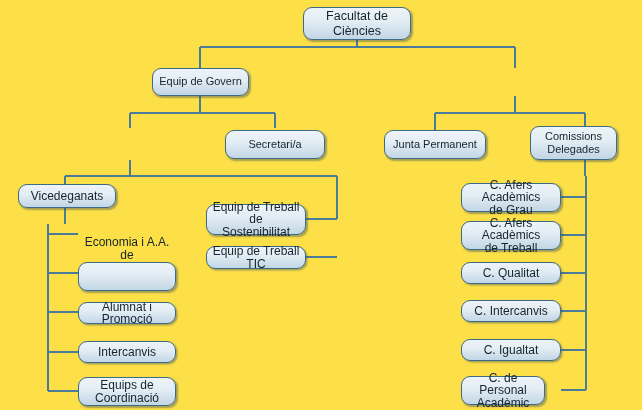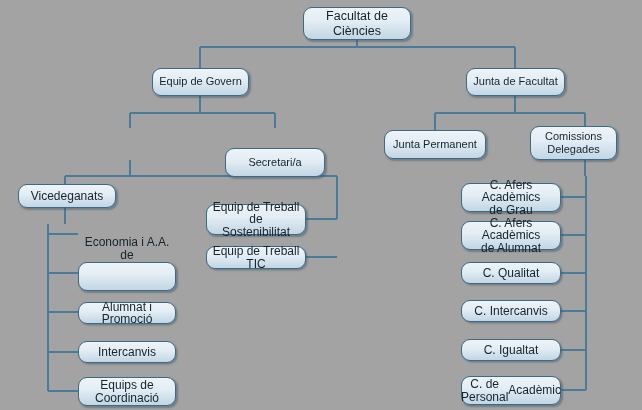--- a/index.html
+++ b/index.html
@@ -4,21 +4,21 @@
 <style>
   html, body {
     margin: 0;
     padding: 0;
     background: #ffffff;
   }
   #chart-root {
     position: relative;
     width: 642px;
     height: 410px;
-    background: #a3a3a3;
+    background: #fde047;
     font-family: "Liberation Sans", sans-serif;
     overflow: hidden;
   }
   
   #connectors {
     position: absolute;
     left: 0; top: 0;
     width: 642px; height: 410px;
     z-index: 1;
   }
@@ -99,25 +99,22 @@
     </g>
   </svg>
 
   <div class="node big" style="left:303px; top:7px; width:108px; height:33px;">
     <span>Facultat de Ciències</span>
   </div>
 
   <div class="node mid" style="left:152px; top:68px; width:97px; height:28px;">
     <span>Equip de Govern</span>
   </div>
-  <div class="node mid" style="left:466px; top:68px; width:99px; height:28px;">
-    <span>Junta de Facultat</span>
-  </div>
 
-  <div class="node mid" style="left:225px; top:148px; width:100px; height:29px;">
+  <div class="node mid" style="left:225px; top:130px; width:100px; height:29px;">
     <span>Secretari/a</span>
   </div>
   <div class="node mid" style="left:384px; top:130px; width:102px; height:29px;">
     <span>Junta Permanent</span>
   </div>
   <div class="node mid" style="left:530px; top:126px; width:87px; height:34px; flex-direction:column;">
     <span>Comissions</span>
     <span>Delegades</span>
   </div>
 
@@ -147,29 +144,29 @@
     <span>Equips de</span>
     <span>Coordinació</span>
   </div>
 
   <div class="node" style="left:461px; top:183px; width:100px; height:29px; flex-direction:column;">
     <span>C. Afers Acadèmics</span>
     <span>de Grau</span>
   </div>
   <div class="node" style="left:461px; top:221px; width:100px; height:29px; flex-direction:column;">
     <span>C. Afers Acadèmics</span>
-    <span>de Alumnat</span>
+    <span>de Treball</span>
   </div>
   <div class="node" style="left:461px; top:262px; width:100px; height:22px;">
     <span>C. Qualitat</span>
   </div>
   <div class="node" style="left:461px; top:300px; width:100px; height:22px;">
     <span>C. Intercanvis</span>
   </div>
   <div class="node" style="left:461px; top:339px; width:100px; height:22px;">
     <span>C. Igualtat</span>
   </div>
-  <div class="node" style="left:461px; top:376px; width:100px; height:29px; flex-direction:row;">
+  <div class="node" style="left:461px; top:376px; width:84px; height:29px; flex-direction:column;">
     <span>C. de Personal</span>
     <span>Acadèmic</span>
   </div>
 
 </div>
 
 </body></html>

